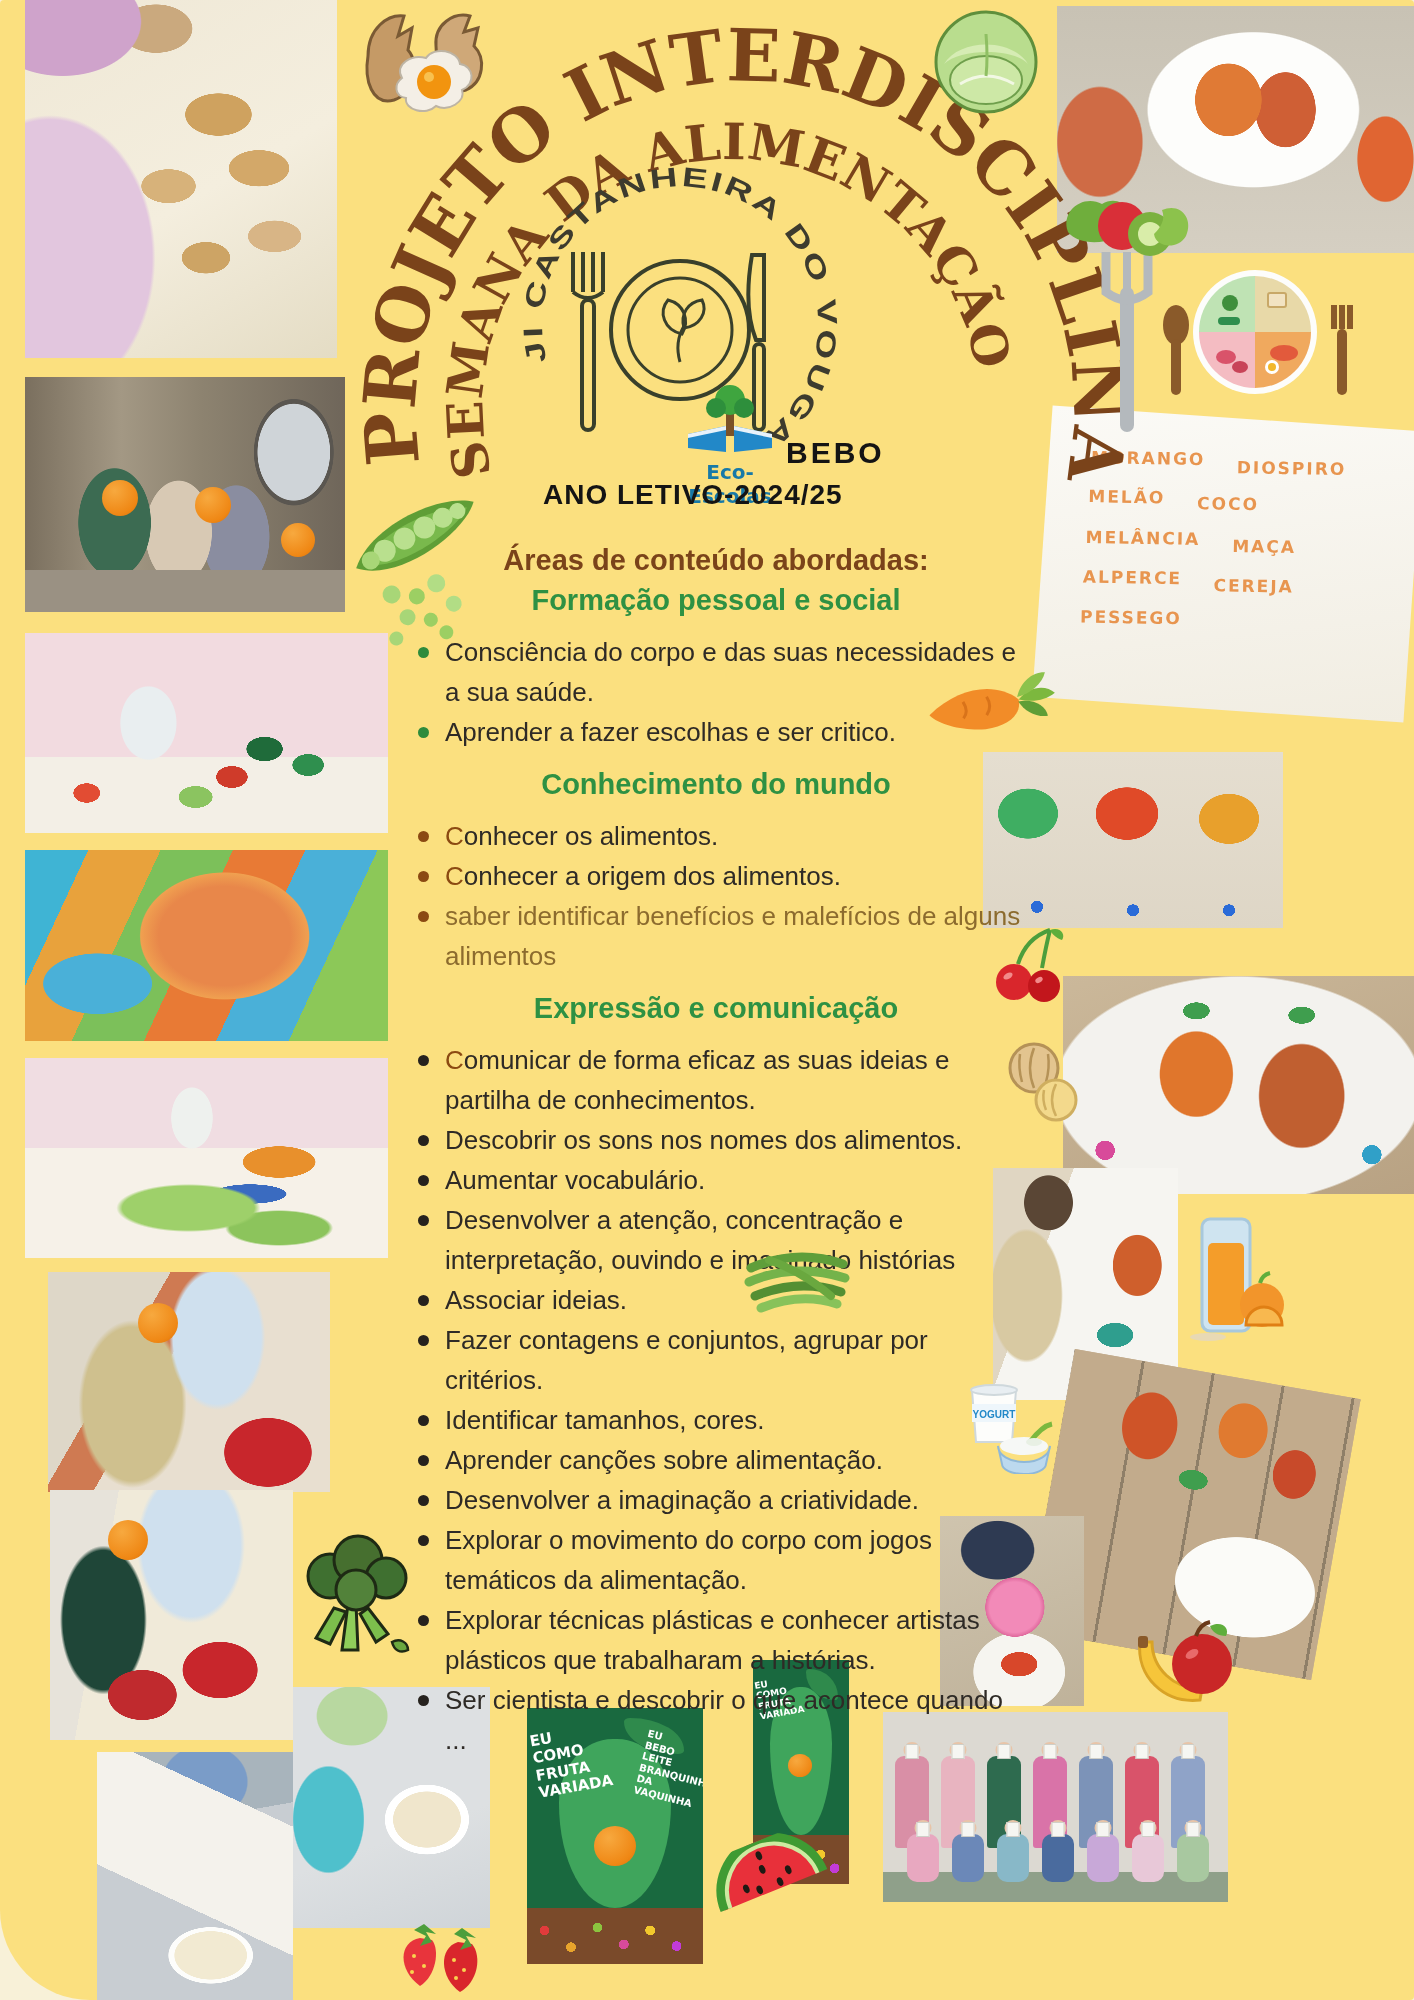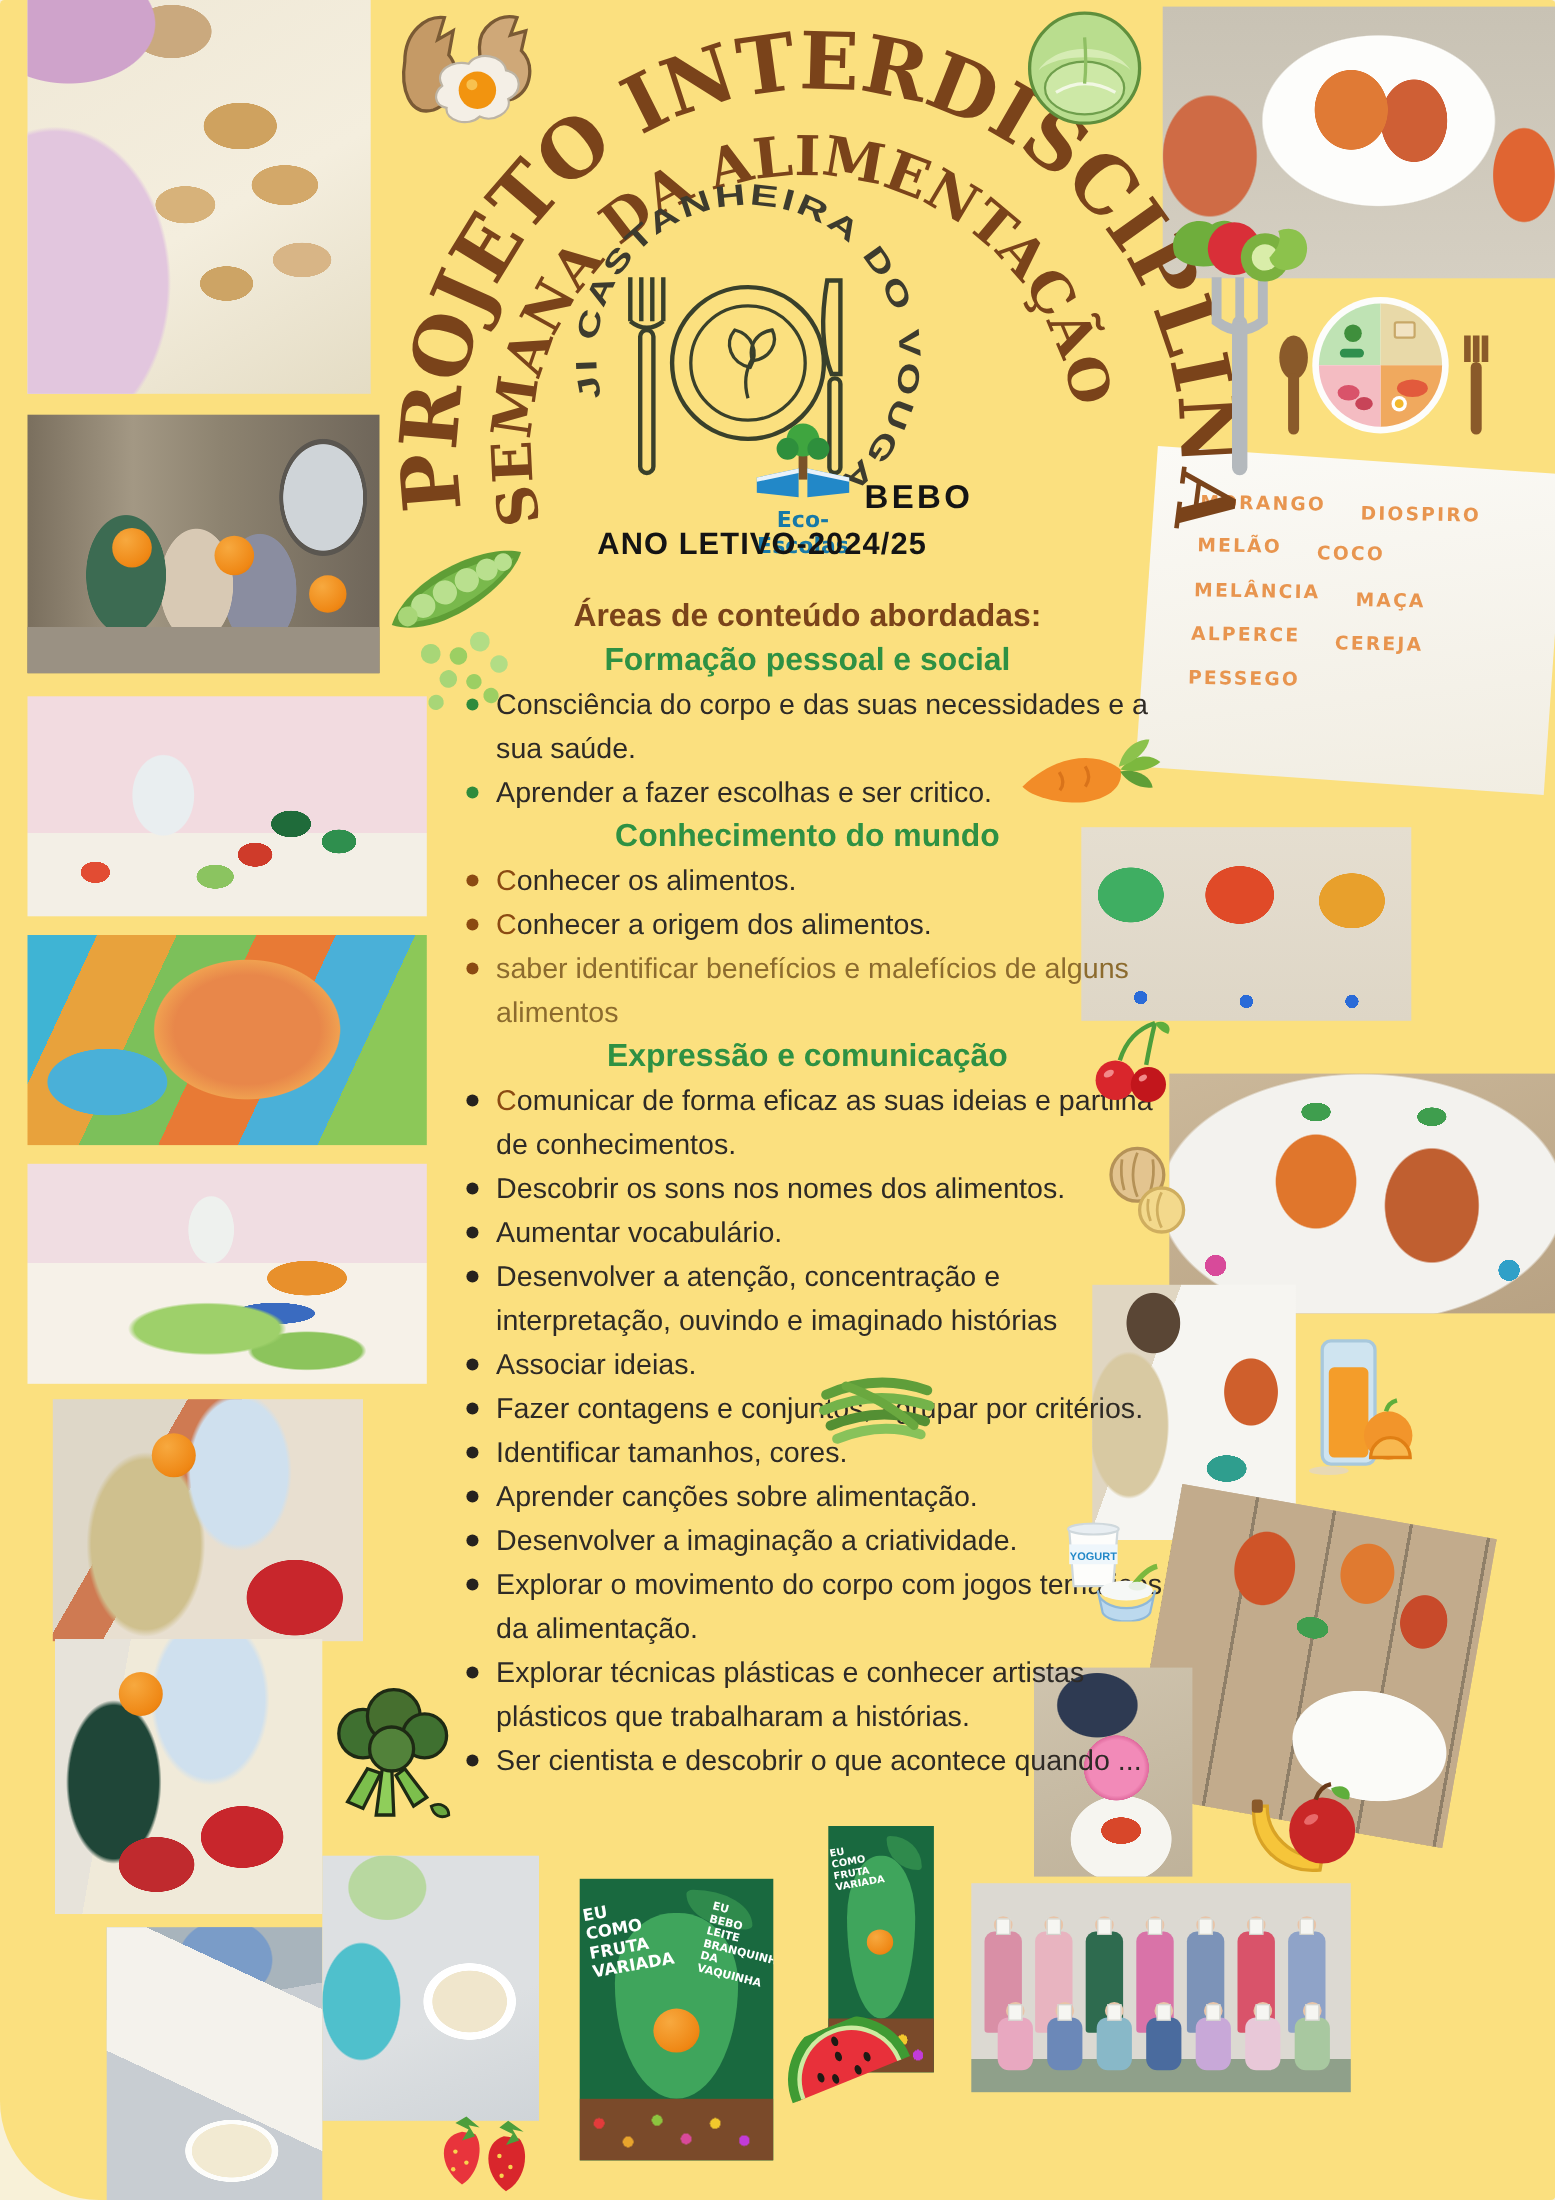--- a/index.html
+++ b/index.html
@@ -165,25 +165,25 @@
   .arc2{font-family:"DejaVu Serif",serif;font-weight:bold;font-size:50px;fill:#7A431A;}
   .arc3{font-family:"Liberation Sans",sans-serif;font-weight:bold;font-size:27px;fill:#3D3B2E;letter-spacing:2px;}
 
   .toptext{position:absolute;z-index:3;color:#141414;}
   #papes{left:786px;top:436px;font-size:30px;font-weight:bold;letter-spacing:3px;}
   #anoletivo{left:543px;top:479px;font-size:28px;font-weight:bold;letter-spacing:1px;}
   #ecologo{position:absolute;left:680px;top:376px;width:100px;height:102px;z-index:3;text-align:center;}
   #ecologo .ecolabel{font-size:20px;font-weight:bold;color:#1779A8;font-family:"DejaVu Sans",sans-serif;}
 
   
-  #content{position:absolute;left:410px;top:540px;width:648px;z-index:3;
+  #content{position:absolute;left:392px;top:540px;width:648px;z-index:3;
      color:#2E2A26;font-size:26px;line-height:40px;}
   .intro{color:#7A431A;font-weight:bold;font-size:29px;text-align:center;}
   .sec-heading{color:#2E9143;font-weight:bold;font-size:29px;text-align:center;}
-  ul.sec-list{list-style:none;margin:0;padding:0 0 0 14px;}
+  ul.sec-list{list-style:none;margin:12px;padding:0 0 0 14px;}
   ul.sec-list li{display:flex;align-items:flex-start;}
   .dot{flex:none;width:11px;height:11px;border-radius:50%;margin:15px 16px 0 0;background:#222;}
   .itx{display:block;width:612px;}
   li.s1 .dot{background:#2E8B3C;}
   li.s2-lead .dot,li.s2-all .dot{background:#8B4A12;}
   li.s3 .dot,li.s3-lead .dot{background:#26221e;}
   li.s2-all .itx{color:#8C6B2E;}
   .lead{color:#8B4A12;}
 
   .clip{position:absolute;z-index:4;}

